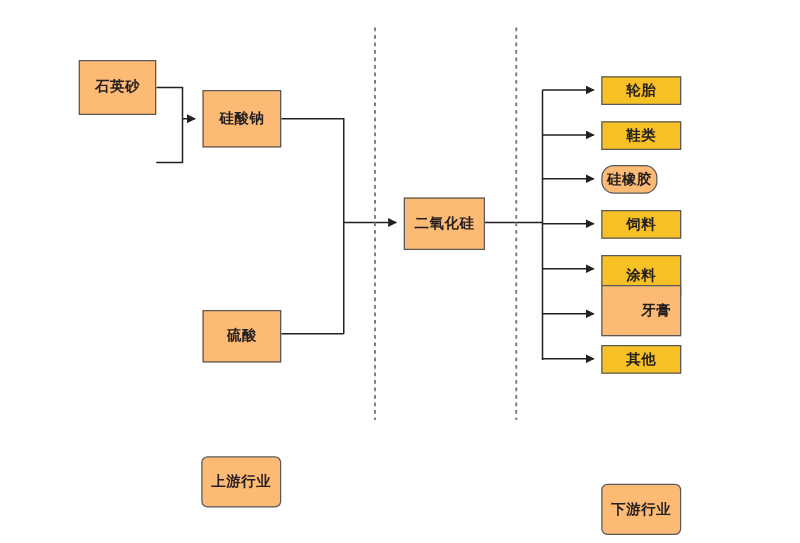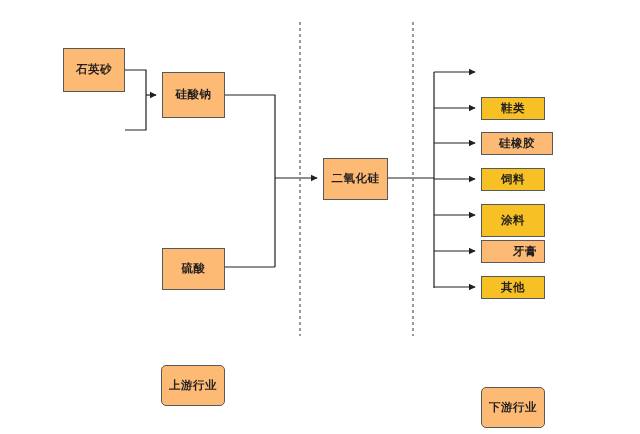--- a/index.html
+++ b/index.html
@@ -94,23 +94,24 @@
       <line x1="413" y1="22" x2="413" y2="336"></line>
     </g>
   </svg>
 
   <div class="node" style="left:63px; top:48px; width:62px; height:44px;">石英砂</div>
   <div class="node" style="left:162px; top:72px; width:63px; height:46px;">硅酸钠</div>
   <div class="node" style="left:162px; top:248px; width:63px; height:42px;text-align:right;">硫酸</div>
 
   <div class="node" style="left:323px; top:158px; width:65px; height:42px;">二氧化硅</div>
 
+  <div class="node fill-accent" style="left:481px; top:61px; width:64px; height:23px;">轮胎</div>
   <div class="node fill-accent" style="left:481px; top:97px; width:64px; height:23px;">鞋类</div>
-  <div class="node" style="left:481px; top:132px; width:72px; height:23px;">硅橡胶</div>
+  <div class="node" style="left:481px; top:132px; width:45px; height:23px;border-radius:10px;">硅橡胶</div>
   <div class="node fill-accent" style="left:481px; top:168px; width:64px; height:23px;">饲料</div>
   <div class="node fill-accent" style="left:481px; top:204px; width:64px; height:33px;">涂料</div>
-  <div class="node" style="left:481px; top:240px; width:64px; height:23px;padding-left:24px;">牙膏</div>
+  <div class="node" style="left:481px; top:228px; width:64px; height:41px;padding-left:24px;">牙膏</div>
   <div class="node fill-accent" style="left:481px; top:276px; width:64px; height:23px;">其他</div>
 
   <div class="node legend" style="left:161px; top:365px; width:64px; height:41px;">上游行业</div>
   <div class="node legend" style="left:481px; top:367px; width:64px; height:41px;margin-top:20px;">下游行业</div>
 
 </div>
 
 </body></html>

